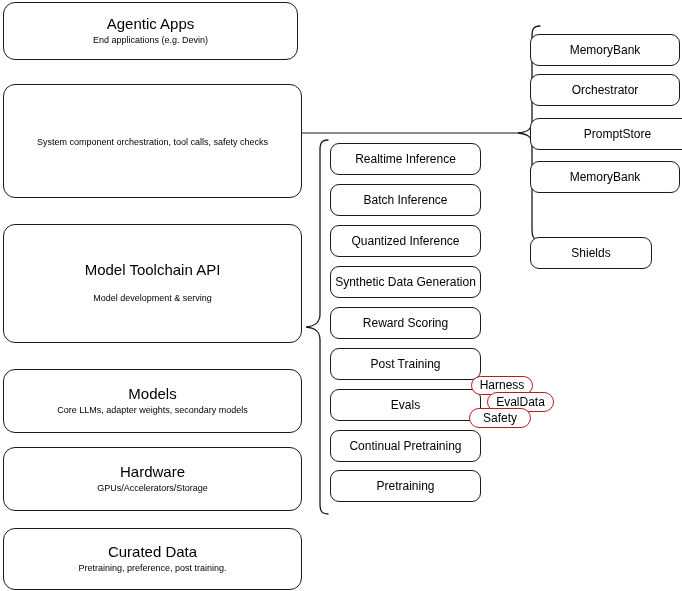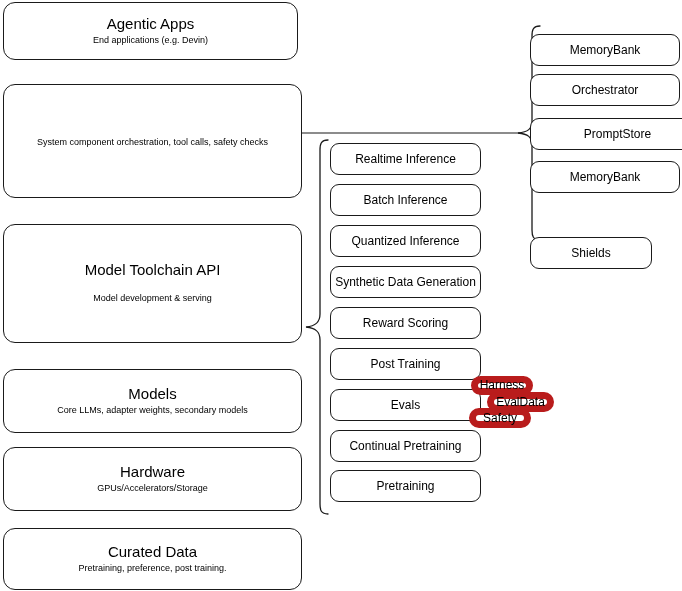--- a/index.html
+++ b/index.html
@@ -56,21 +56,21 @@
     justify-content: center;
     font-size: 12px;
     line-height: 14px;
     color: #000000;
     white-space: nowrap;
   }
   
   .pill {
     position: absolute;
     box-sizing: border-box;
-    border: 7px solid #b91c1c;
+    border: 1px solid #b91c1c;
     border-radius: 999px;
     background: #ffffff;
     display: flex;
     align-items: center;
     justify-content: center;
     font-size: 12px;
     line-height: 13px;
     color: #000000;
     white-space: nowrap;
     z-index: 5;

